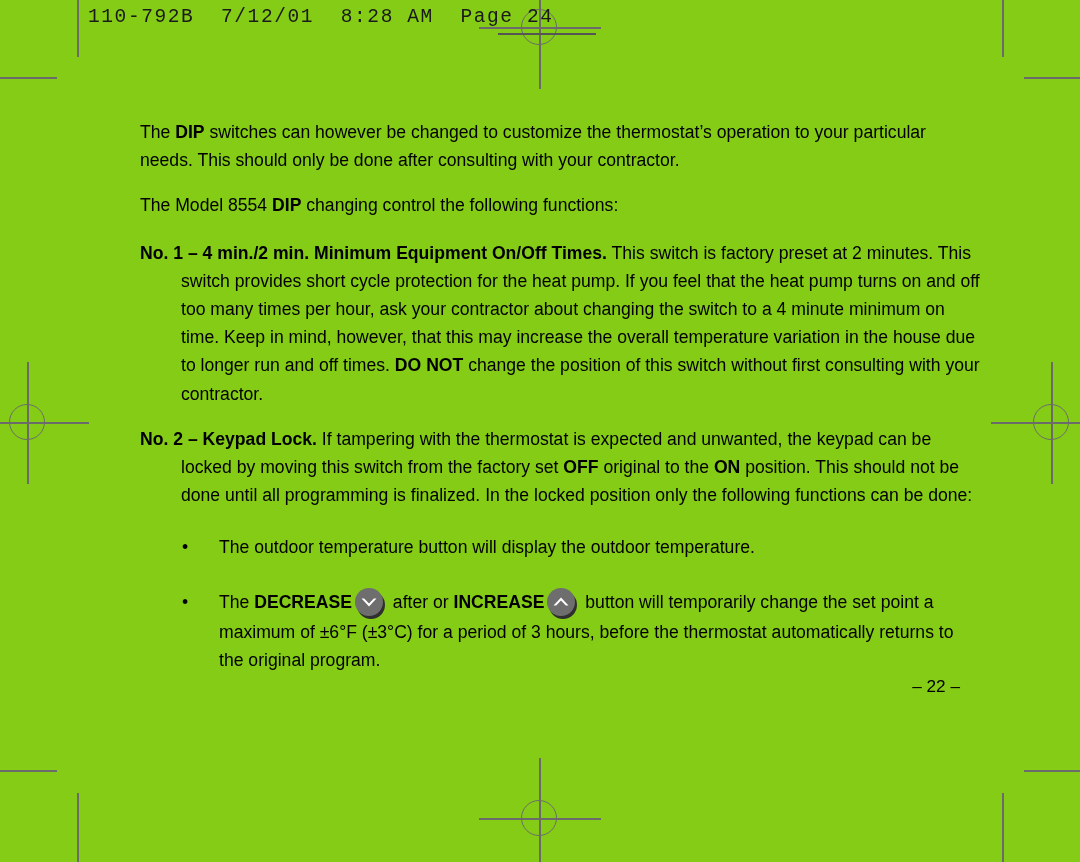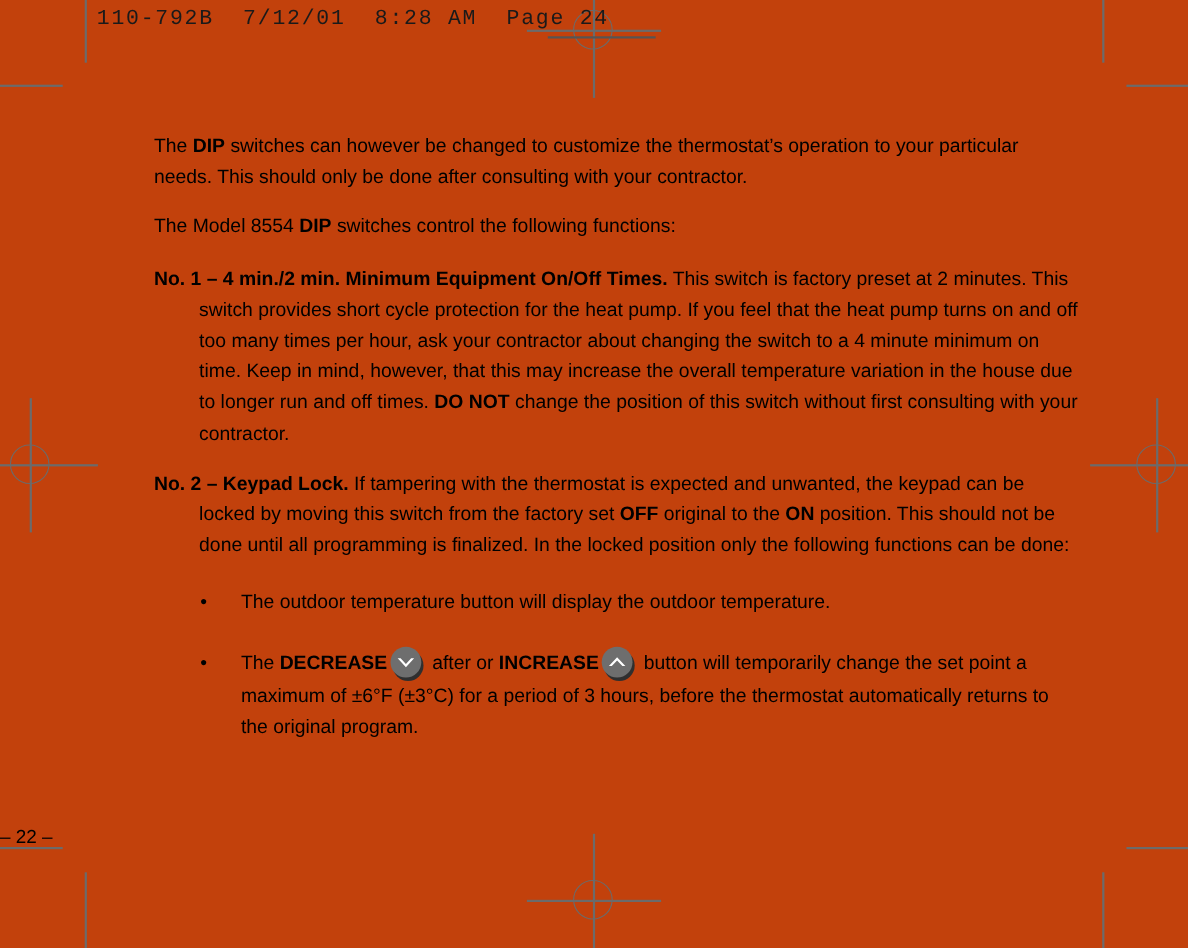--- a/index.html
+++ b/index.html
@@ -8,21 +8,21 @@
     background: #ffffff;
   }
   body {
     font-family: "Liberation Sans", sans-serif;
     color: #000000;
   }
   #page {
     position: relative;
     width: 1080px;
     height: 862px;
-    background: #c2410c;
+    background: #84cc16;
     overflow: hidden;
   }
 
   
   .crop-line {
     position: absolute;
     background: #6b6b6b;
   }
   .crop-h { height: 2px; }
   .crop-v { width: 2px; }
@@ -151,23 +151,23 @@
   .arrow-btn svg {
     position: absolute;
     left: 0;
     top: 0;
   }
 
   
   #folio {
     position: absolute;
     left: 0;
-    top: 750px;
+    top: 676px;
     width: 960px;
-    text-align: left;
+    text-align: right;
     font-size: 17.2px;
     color: #000;
   }
 </style>
 </head>
 <body>
 
 <div id="page">
 
   <div>
@@ -210,21 +210,21 @@
 
   <div id="slug">110-792B  7/12/01  8:28 AM  Page 24</div>
   <div id="slug-underline"></div>
 
   <div id="content">
 
     <p class="para"><span>The </span><b>DIP</b><span> switches can however be changed to customize the thermostat’s operation to your particular needs. This should only be done after consulting with your contractor.</span></p>
 
     <div class="gap-sm"></div>
 
-    <p class="para tight"><span>The Model 8554 </span><b>DIP</b><span> switches control the following functions:</span></p>
+    <p class="para tight"><span>The Model 8554 </span><b>DIP</b><span> changing control the following functions:</span></p>
 
     <div class="gap-sm"></div>
 
     <p class="hang"><b>No. 1 – 4 min./2 min. Minimum Equipment On/Off Times.</b><span> This switch is factory preset at 2 minutes. This switch provides short cycle protection for the heat pump. If you feel that the heat pump turns on and off too many times per hour, ask your contractor about changing the switch to a 4 minute minimum on time. Keep in mind, however, that this may increase the overall temperature variation in the house due to longer run and off times. </span><b>DO NOT</b><span> change the position of this switch without first consulting with your contractor.</span></p>
 
     <div class="gap-sm"></div>
 
     <p class="hang"><b>No. 2 – Keypad Lock.</b><span> If tampering with the thermostat is expected and unwanted, the keypad can be locked by moving this switch from the factory set </span><b>OFF</b><span> original to the </span><b>ON</b><span> position. This should not be done until all programming is finalized. In the locked position only the following functions can be done:</span></p>
 
     <div class="gap-md"></div>

